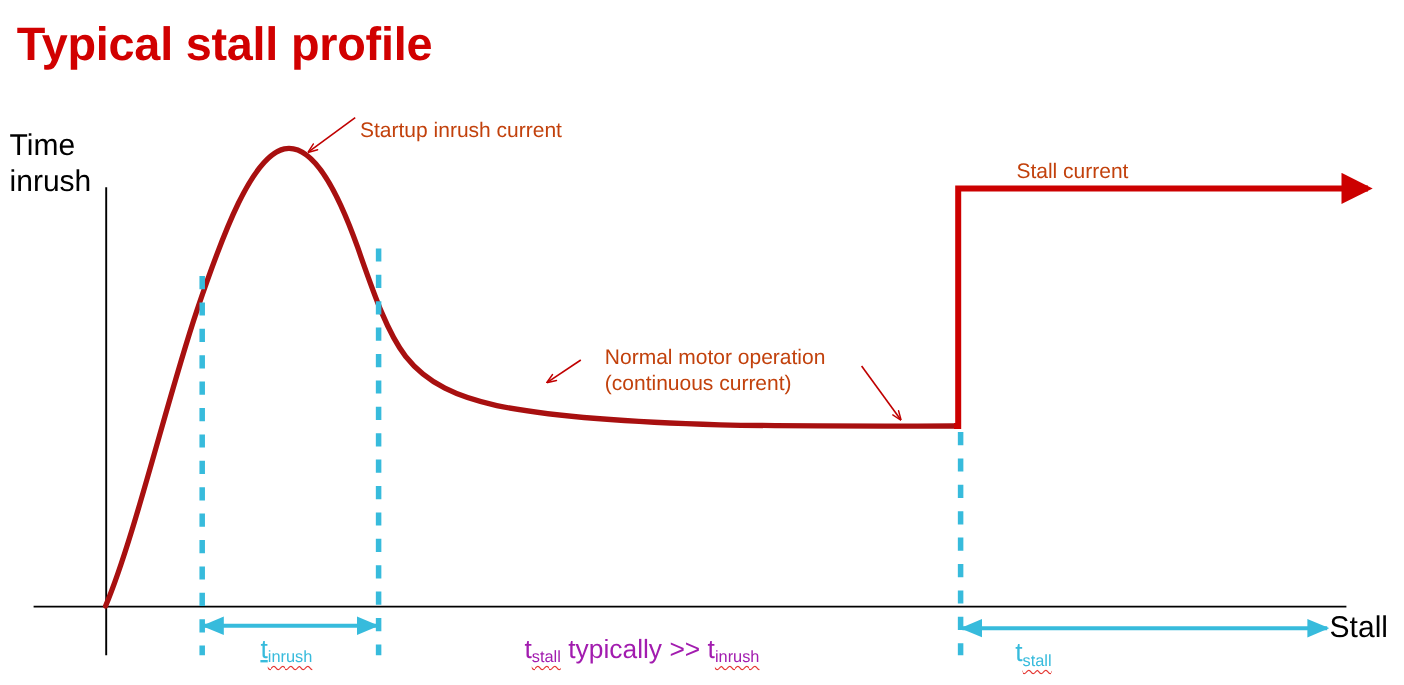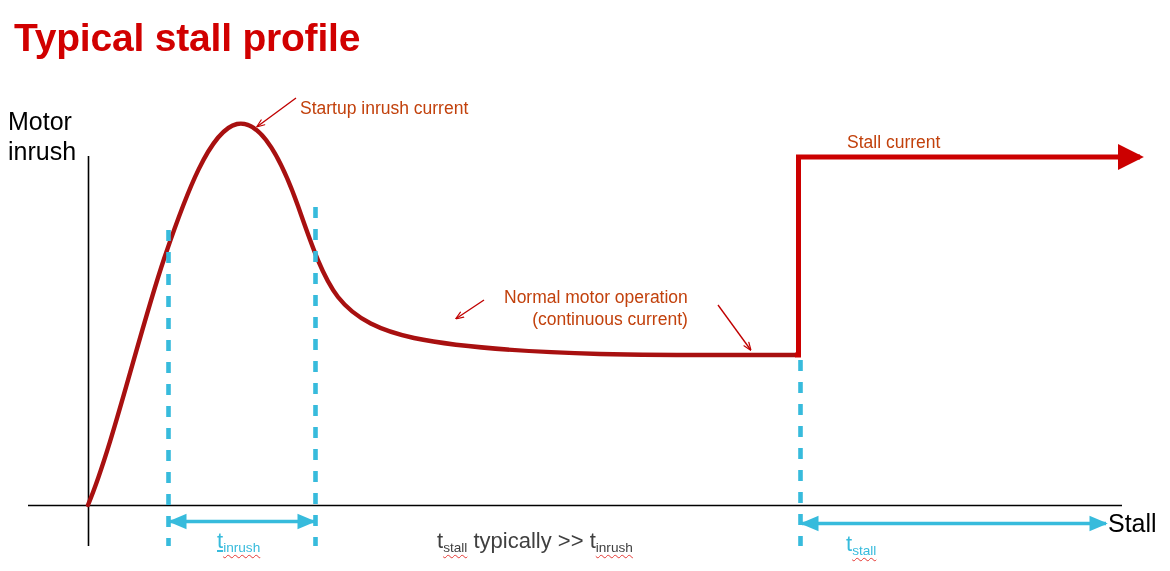--- a/index.html
+++ b/index.html
@@ -53,29 +53,29 @@
     color: #c2410c;
     font-size: 17.5px;
     line-height: 22px;
     white-space: nowrap;
   }
   #annotation-inrush { left: 300px; top: 97px; }
   #annotation-stall  { left: 847px; top: 131px; }
   #annotation-normal {
     left: 504px;
     top: 286px;
-    text-align: right;
+    text-align: left;
   }
   #annotation-normal .line2 { display: block; }
 
   
   #relation-text {
     left: 437px;
     top: 528px;
-    color: #404040;
+    color: #a21caf;
     font-size: 22px;
     white-space: nowrap;
   }
 
   
   .time-label {
     color: #37BBDC;
     font-size: 22px;
     white-space: nowrap;
   }
@@ -135,21 +135,21 @@
     <line x1="802" y1="523.5" x2="1106" y2="523.5" stroke="#37BBDC" stroke-width="3.4" marker-start="url(#arrow-cyan)" marker-end="url(#arrow-cyan)"></line>
 
     <line x1="296" y1="98" x2="258" y2="126" stroke="#C00000" stroke-width="1.35" marker-end="url(#arrow-thin-red)"></line>
     <line x1="484" y1="300" x2="457" y2="318" stroke="#C00000" stroke-width="1.35" marker-end="url(#arrow-thin-red)"></line>
     <line x1="718" y1="305" x2="750" y2="349" stroke="#C00000" stroke-width="1.35" marker-end="url(#arrow-thin-red)"></line>
   </svg>
 
   <div class="abs" id="page-title">Typical stall profile</div>
 
   <div class="abs axis-label" id="y-axis-label">
-    <div>Motor</div>
+    <div>Time</div>
     <div>inrush</div>
   </div>
 
   <div class="abs axis-label" id="x-axis-label">Stall</div>
 
   <div class="abs annotation" id="annotation-inrush">Startup inrush  current</div>
 
   <div class="abs annotation" id="annotation-stall">Stall current</div>
 
   <div class="abs annotation" id="annotation-normal">

